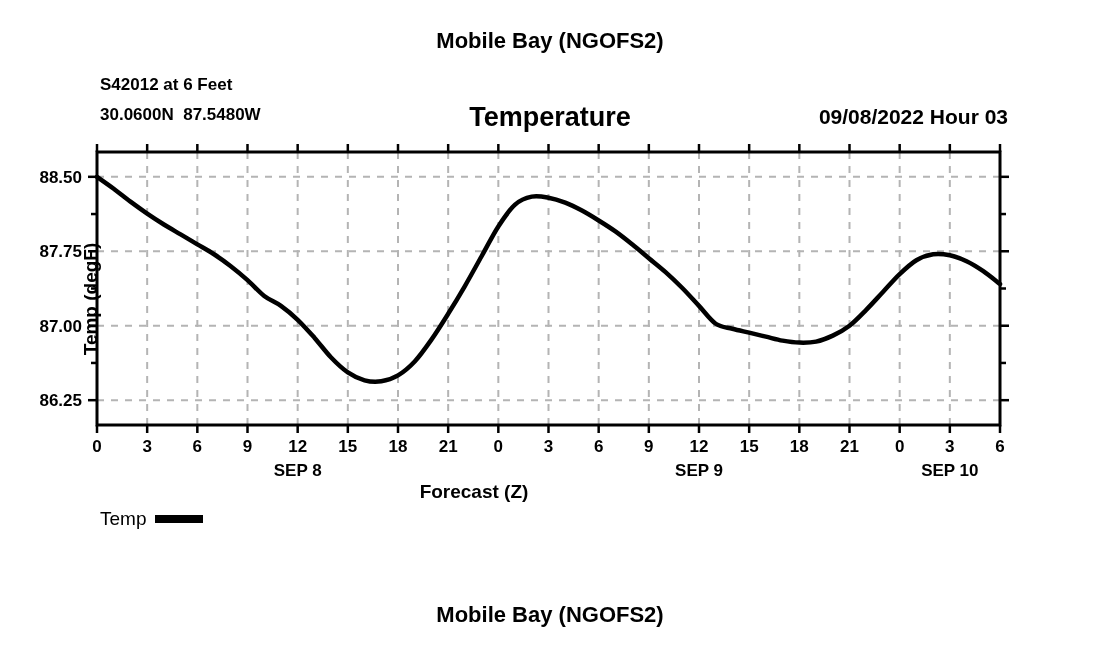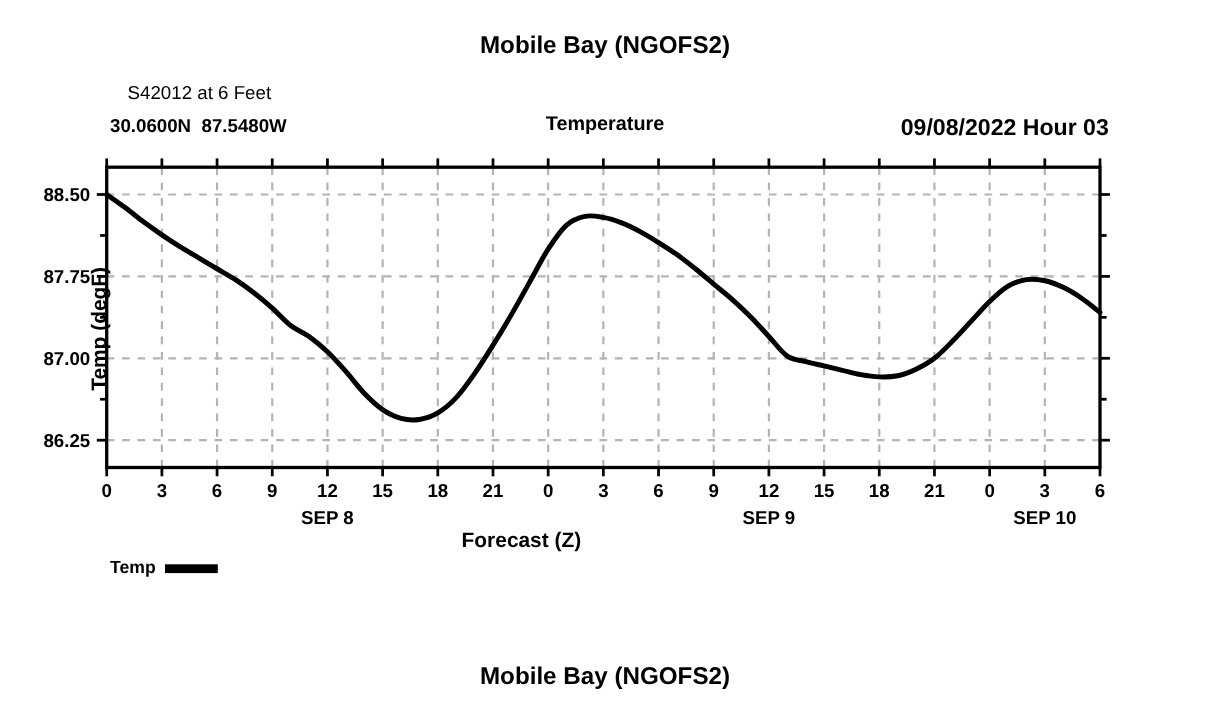--- a/index.html
+++ b/index.html
@@ -29,38 +29,37 @@
     left: 0; top: 602px;
     width: 1100px;
     text-align: center;
     font-size: 22px;
     font-weight: bold;
   }
   .meta-station {
     position: absolute;
     left: 100px; top: 75px;
     font-size: 17px;
-    font-weight: normal;
+    font-weight: bold;
     white-space: pre;
-    margin-left: 16px;
   }
   .meta-coords {
     position: absolute;
     left: 100px; top: 105px;
     font-size: 17px;
     font-weight: bold;
     white-space: pre;
     text-align: right;
   }
   .subtitle-center {
     position: absolute;
     left: 0; top: 102px;
     width: 1100px;
     text-align: center;
-    font-size: 18px;
+    font-size: 27px;
     font-weight: bold;
   }
   .meta-date {
     position: absolute;
     right: 92px; top: 105px;
     font-size: 21px;
     font-weight: bold;
     white-space: pre;
   }
   .plot-wrap {
@@ -90,22 +89,22 @@
     font-weight: bold;
   }
   .legend {
     position: absolute;
     left: 100px; top: 508px;
     display: flex;
     align-items: center;
     gap: 9px;
   }
   .legend-label {
-    font-size: 16px;
-    font-weight: bold;
+    font-size: 19px;
+    font-weight: normal;
   }
   .legend-swatch {
     display: inline-block;
     width: 48px;
     height: 8px;
     background: #000000;
   }
   .tick-text {
     font-family: "Liberation Sans", sans-serif;
     font-size: 17px;

